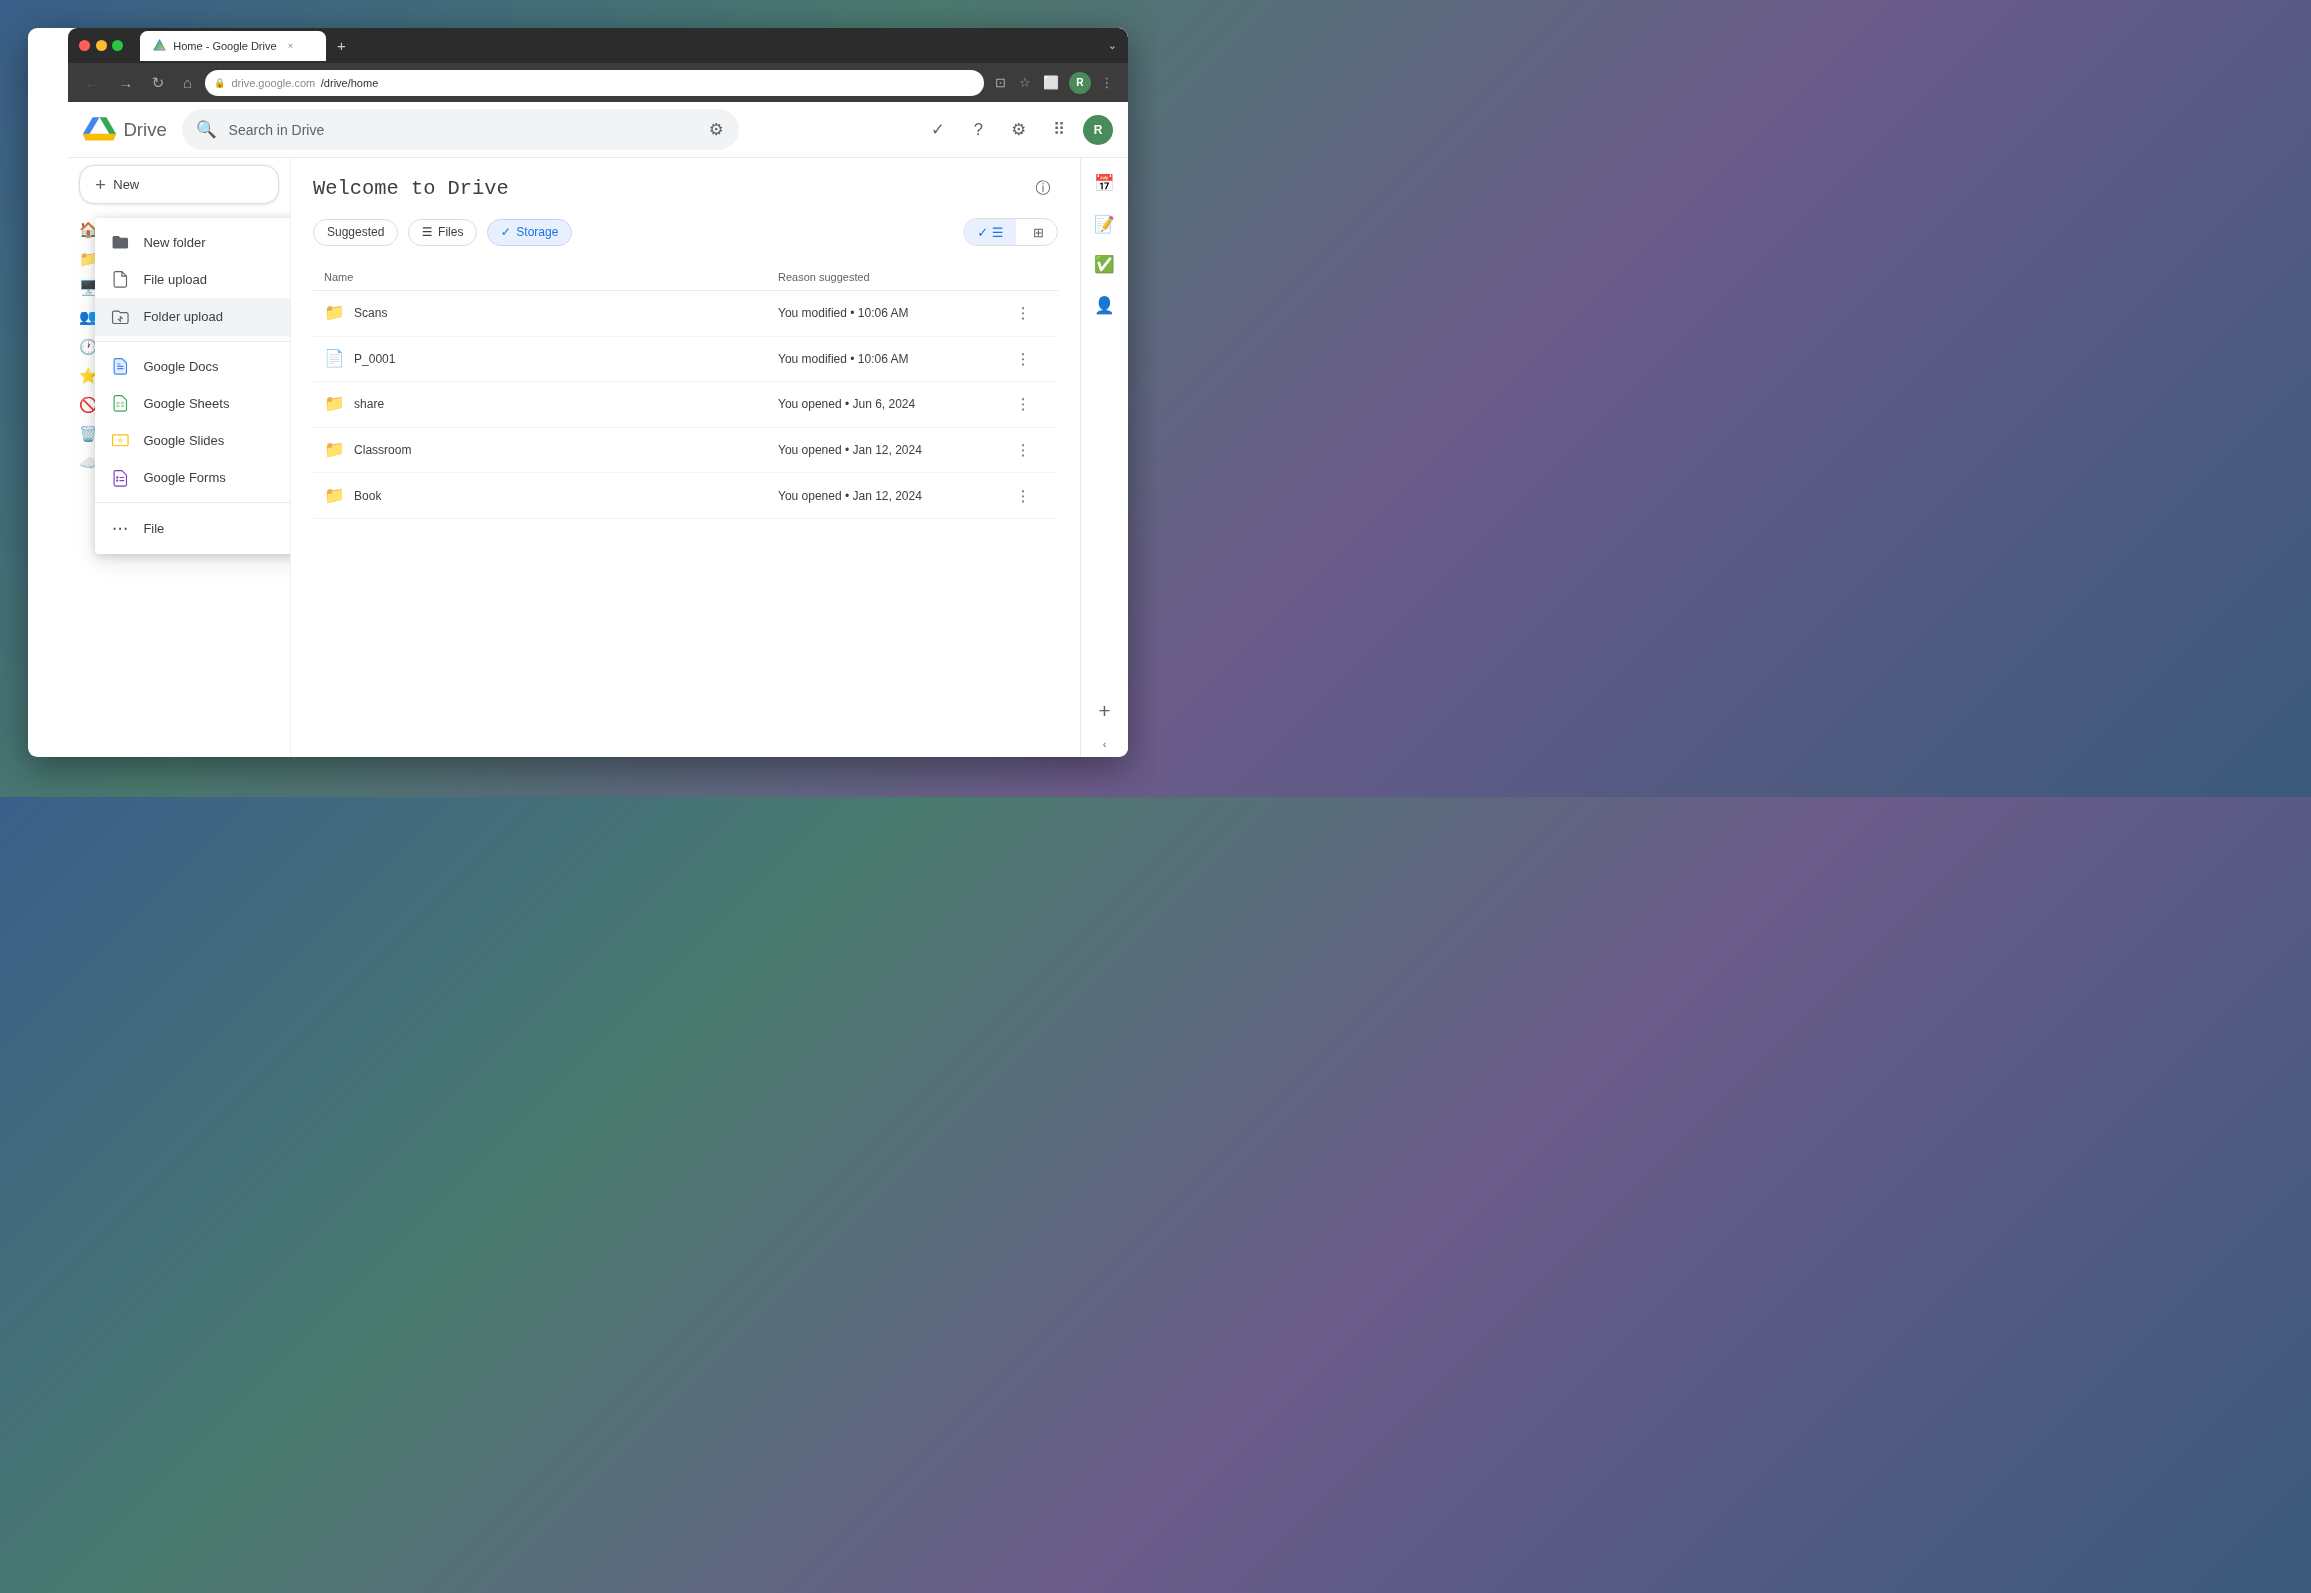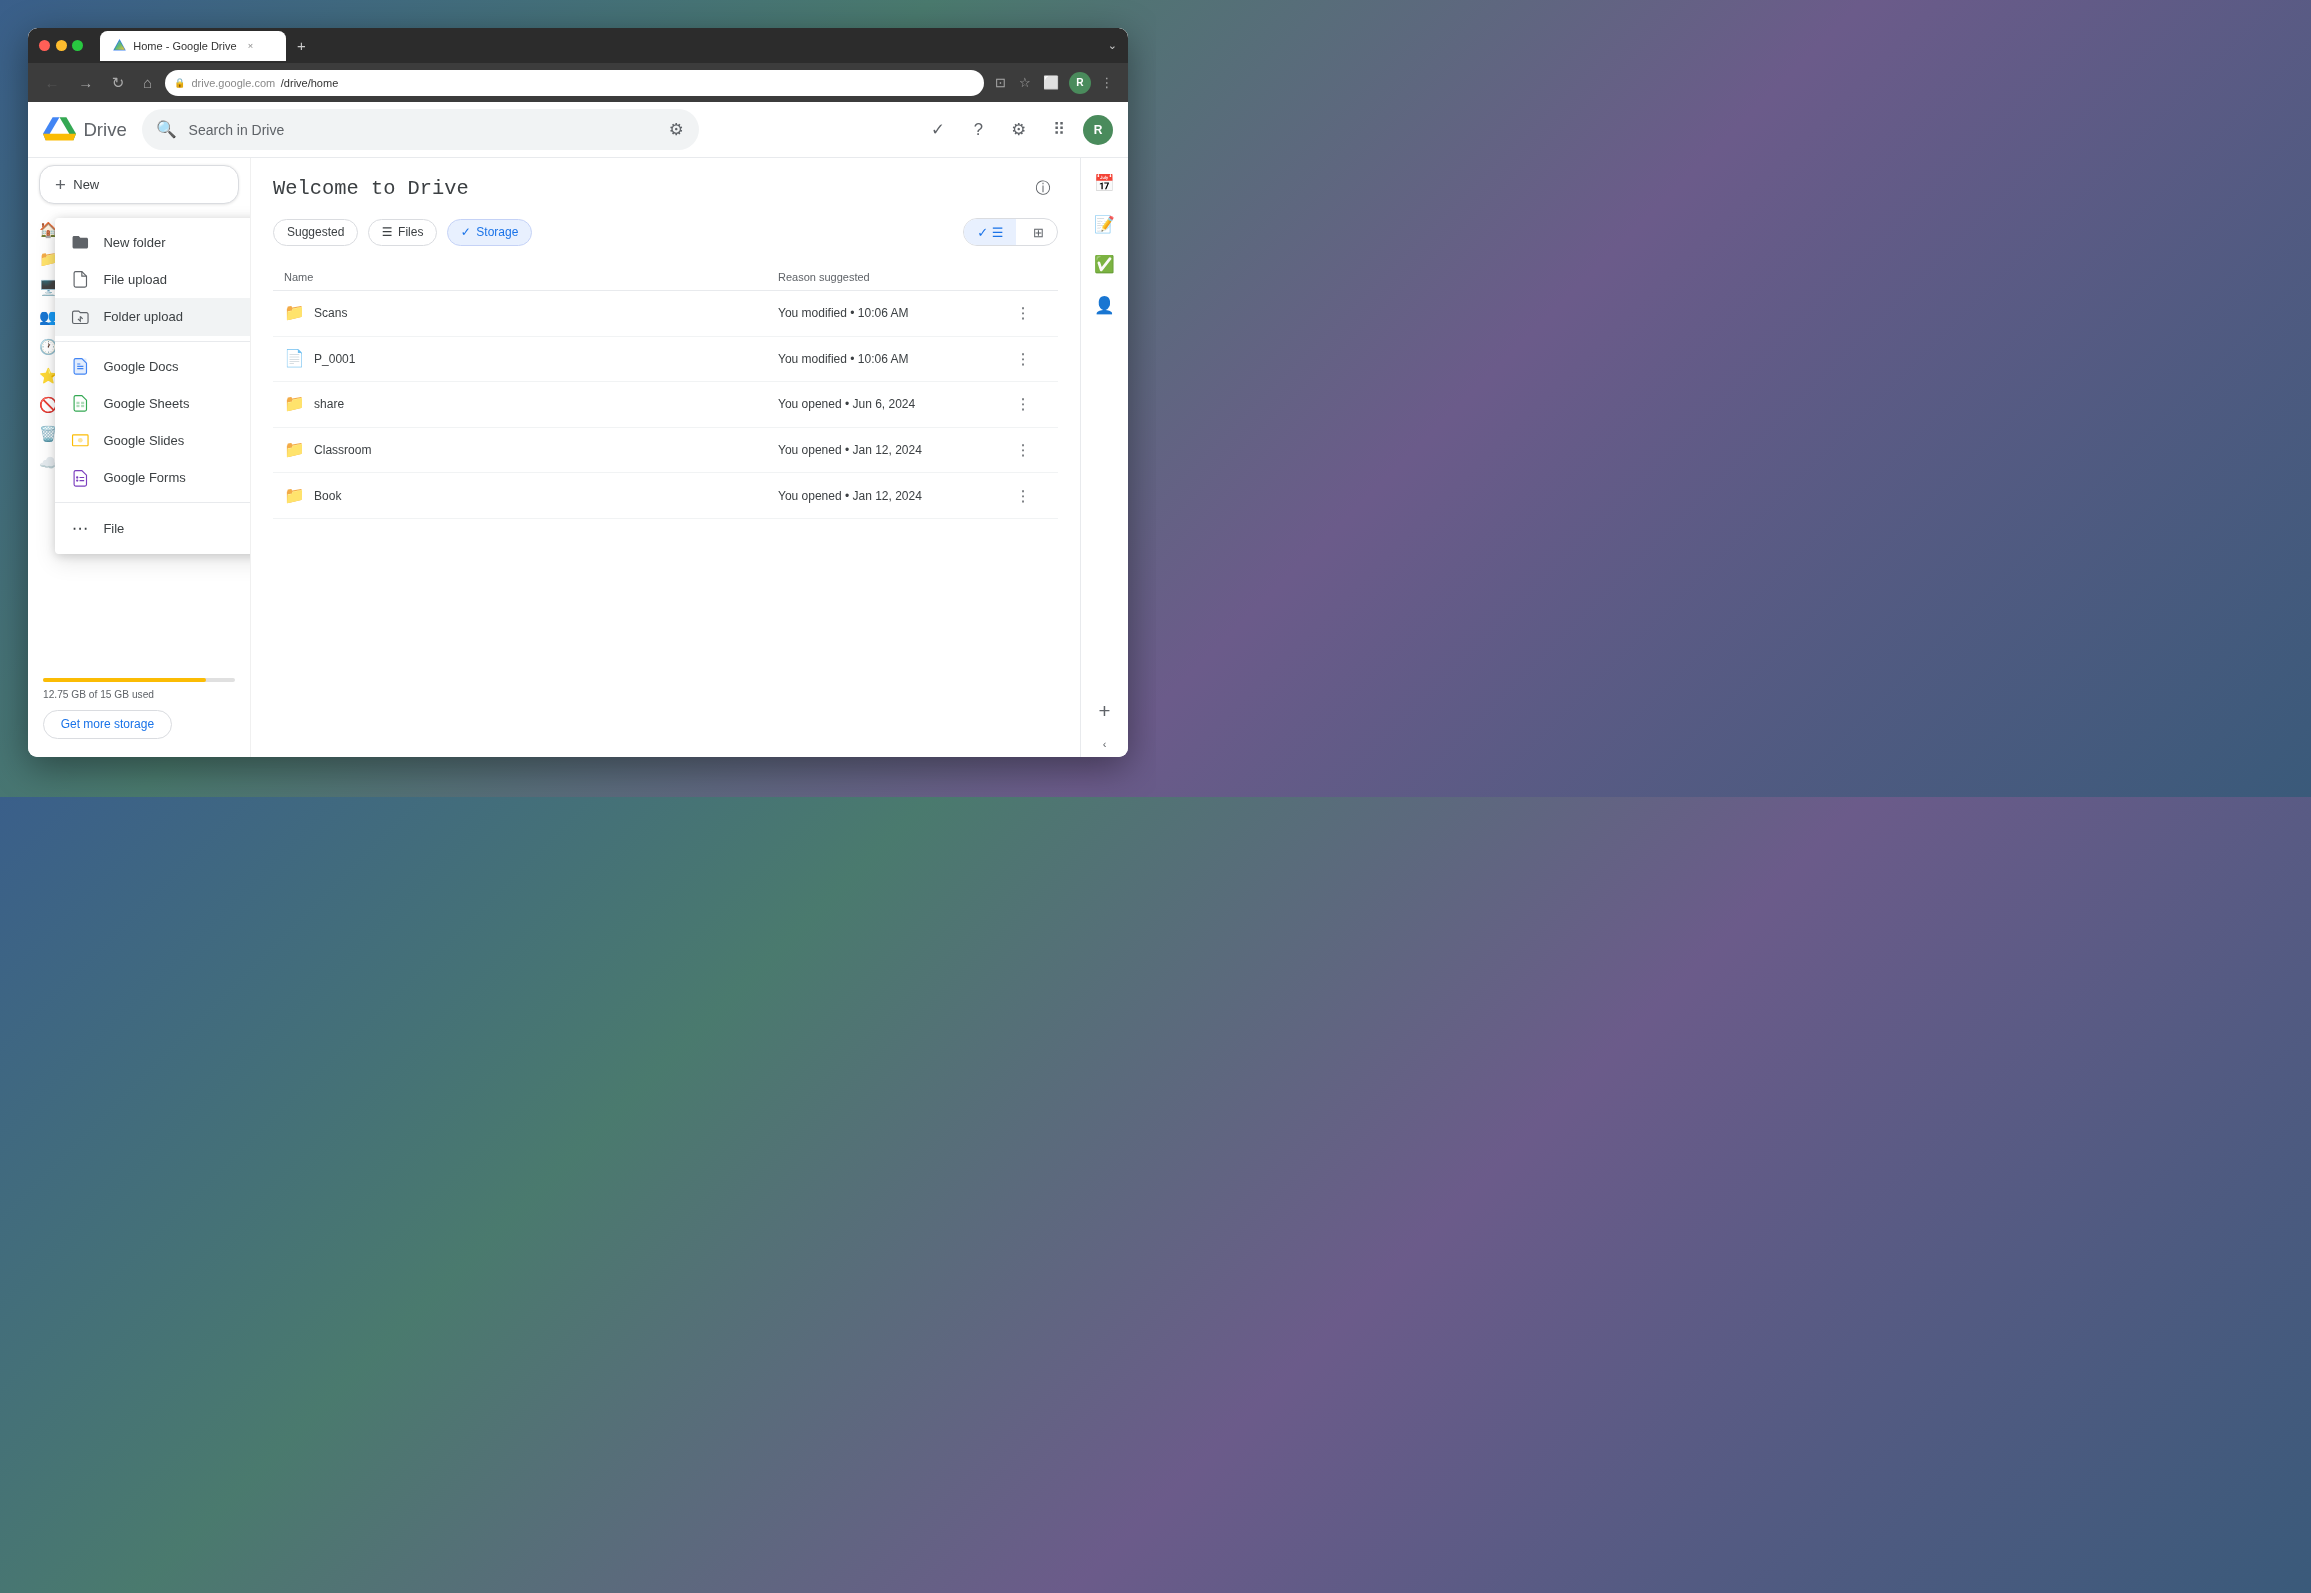--- a/index.html
+++ b/index.html
@@ -15,20 +15,21 @@
     .browser {
       width: 1100px;
       height: 729px;
       margin: 28px auto;
       background: #fff;
       border-radius: 9.3px;
       box-shadow: 0 9.3px 37px rgba(0,0,0,0.4);
       overflow: hidden;
       display: flex;
       flex-direction: column;
+      padding-left: 40px;
     }
 
     .browser-title-bar {
       background: #2c2c2c;
       height: 35px;
       display: flex;
       align-items: center;
       padding: 0 11px;
       gap: 7.4px;
       border-radius: 9.3px 9.3px 0 0;
@@ -760,27 +761,20 @@
           <div class="sidebar-item">
             <span class="sidebar-icon">🗑️</span>
             <span>Trash</span>
           </div>
           <div class="sidebar-item">
             <span class="sidebar-icon">☁️</span>
             <span>Storage (85% full)</span>
           </div>
         </div>
 
-        <div class="storage-section">
-          <div class="storage-bar-bg">
-            <div class="storage-bar-fill"></div>
-          </div>
-          <p class="storage-text">12.75 GB of 15 GB used</p>
-          <button class="get-storage-btn">Get more storage</button>
-        </div>
       </div>
 
       <div class="main-content">
 
         <div class="page-header">
           <h1 class="page-title">Welcome to Drive</h1>
           <div class="info-btn">ⓘ</div>
         </div>
 
         <div class="filter-bar">

